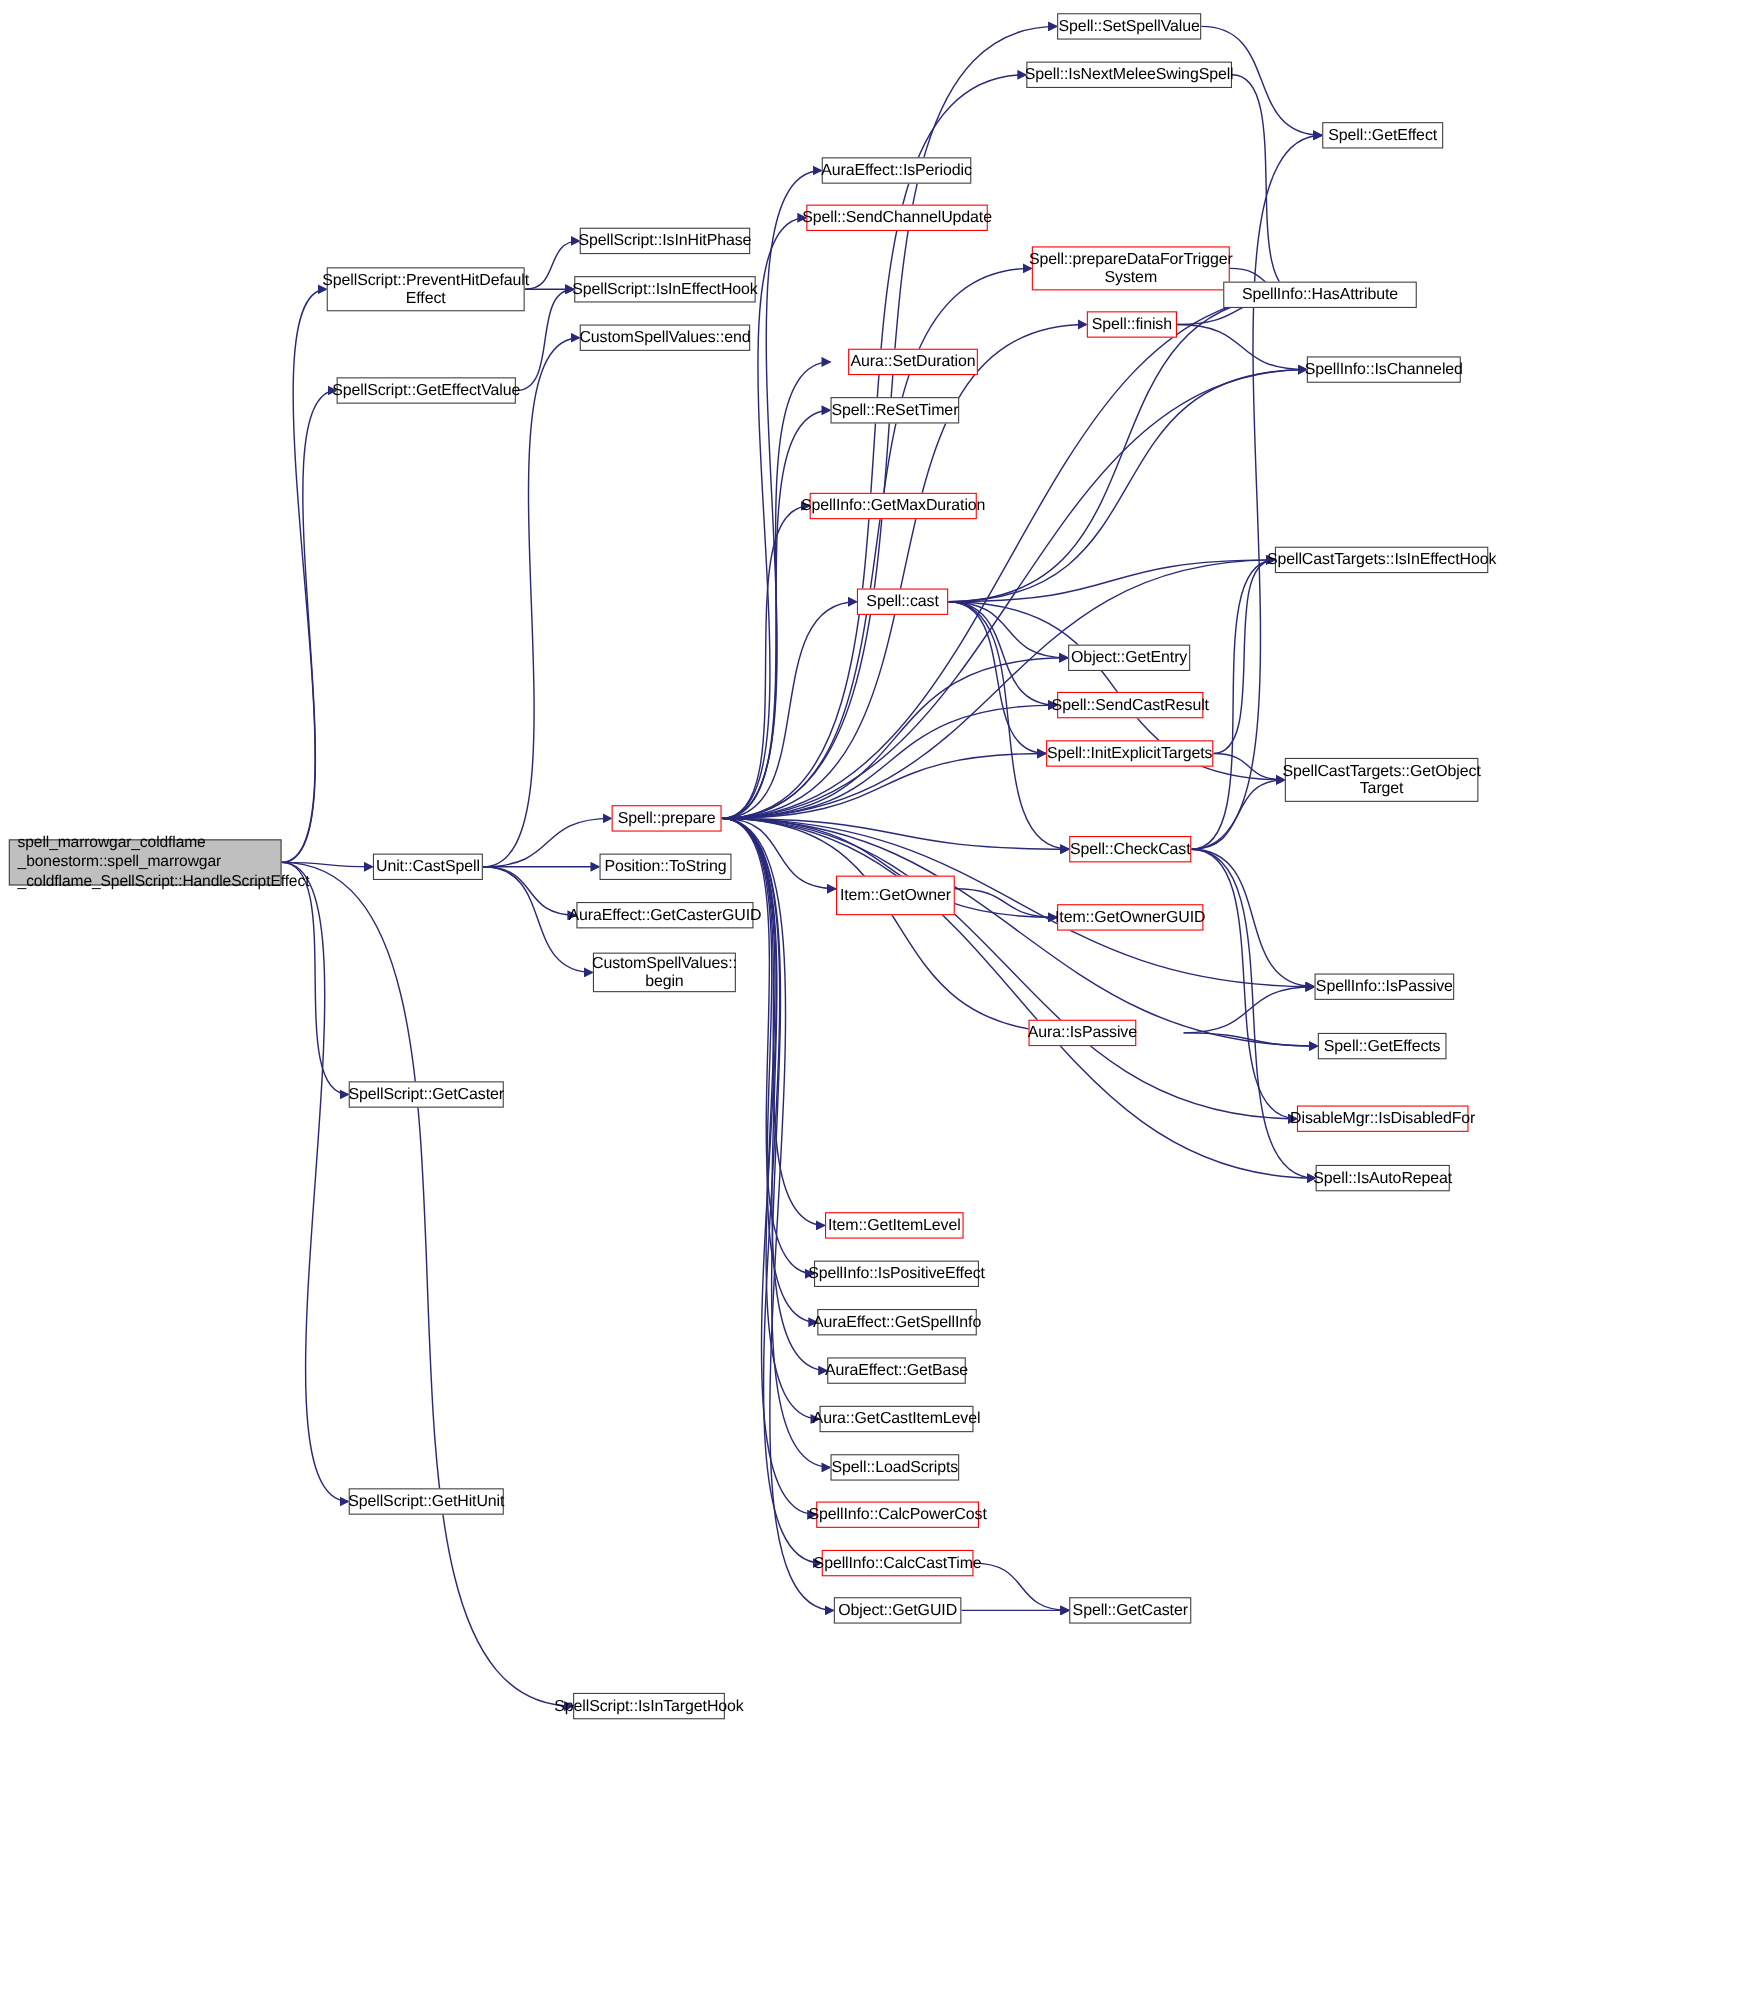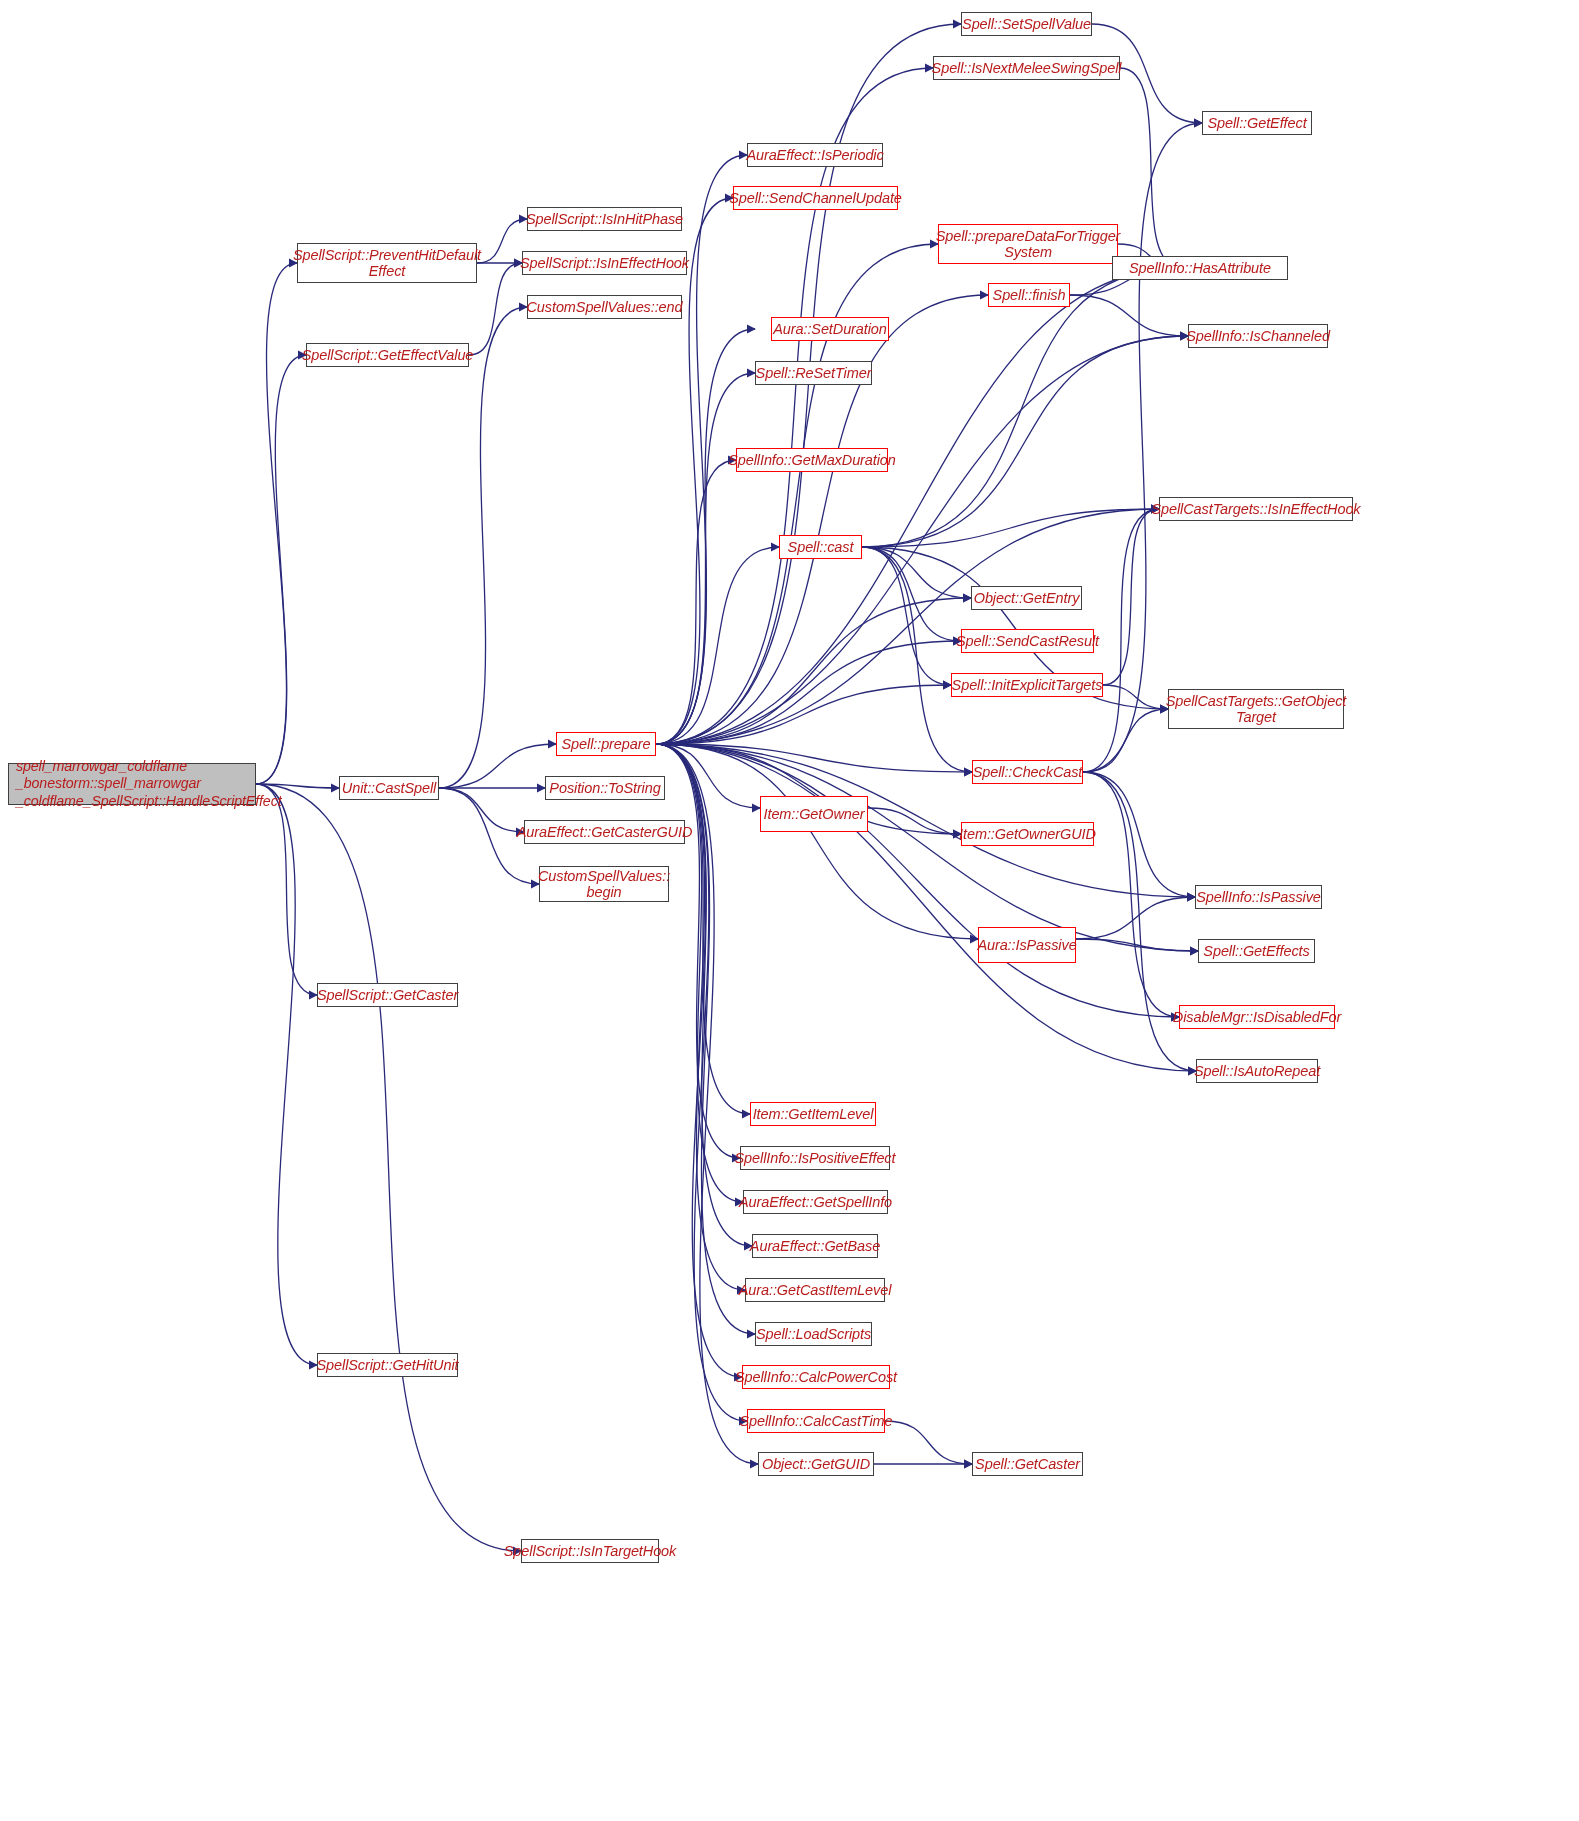--- a/index.html
+++ b/index.html
@@ -26,28 +26,27 @@
   }
   .node {
     position: absolute;
     box-sizing: border-box;
     display: flex;
     align-items: center;
     justify-content: center;
     text-align: center;
     background: #ffffff;
     border: 1px solid #404040;
-    color: #b91c1c;
+    color: #000000;
     font-size: 14.5px;
     line-height: 1.12;
     letter-spacing: -0.1px;
     white-space: pre-line;
     padding: 1px 3px;
     z-index: 5;
-    font-style: italic;
   }
   .node.red {
     border-color: #ff0000;
   }
   .node.root {
     background: #bfbfbf;
     border-color: #404040;
     text-align: left;
     justify-content: flex-start;
     padding-left: 7px;
@@ -179,21 +178,21 @@
       <div class="node" style="left: 961px; top: 12px; width: 131px; height: 24px;">Spell::SetSpellValue</div>
       <div class="node" style="left: 933px; top: 56px; width: 187px; height: 24px; text-align: right;">Spell::IsNextMeleeSwingSpell</div>
       <div class="node red" style="left: 938px; top: 224px; width: 180px; height: 40px;">Spell::prepareDataForTrigger
 System</div>
       <div class="node red" style="left: 988px; top: 283px; width: 82px; height: 24px;">Spell::finish</div>
       <div class="node" style="left: 971px; top: 586px; width: 111px; height: 24px;">Object::GetEntry</div>
       <div class="node red" style="left: 961px; top: 629px; width: 133px; height: 24px;">Spell::SendCastResult</div>
       <div class="node red" style="left: 951px; top: 673px; width: 152px; height: 24px;">Spell::InitExplicitTargets</div>
       <div class="node red" style="left: 972px; top: 760px; width: 111px; height: 24px;">Spell::CheckCast</div>
       <div class="node red" style="left: 961px; top: 822px; width: 133px; height: 24px;">Item::GetOwnerGUID</div>
-      <div class="node red" style="left: 978px; top: 927px; width: 98px; height: 36px;">Aura::IsPassive</div>
+      <div class="node red" style="left: 935px; top: 927px; width: 98px; height: 24px;">Aura::IsPassive</div>
       <div class="node" style="left: 972px; top: 1452px; width: 111px; height: 24px;">Spell::GetCaster</div>
       <div class="node" style="left: 1202px; top: 111px; width: 110px; height: 24px;">Spell::GetEffect</div>
       <div class="node" style="left: 1112px; top: 256px; width: 176px; height: 24px;">SpellInfo::HasAttribute</div>
       <div class="node" style="left: 1188px; top: 324px; width: 140px; height: 24px;">SpellInfo::IsChanneled</div>
       <div class="node" style="left: 1159px; top: 497px; width: 194px; height: 24px;">SpellCastTargets::IsInEffectHook</div>
       <div class="node" style="left: 1168px; top: 689px; width: 176px; height: 40px;">SpellCastTargets::GetObject
 Target</div>
       <div class="node" style="left: 1195px; top: 885px; width: 127px; height: 24px;">SpellInfo::IsPassive</div>
       <div class="node" style="left: 1198px; top: 939px; width: 117px; height: 24px;">Spell::GetEffects</div>
       <div class="node red" style="left: 1179px; top: 1005px; width: 156px; height: 24px;">DisableMgr::IsDisabledFor</div>

